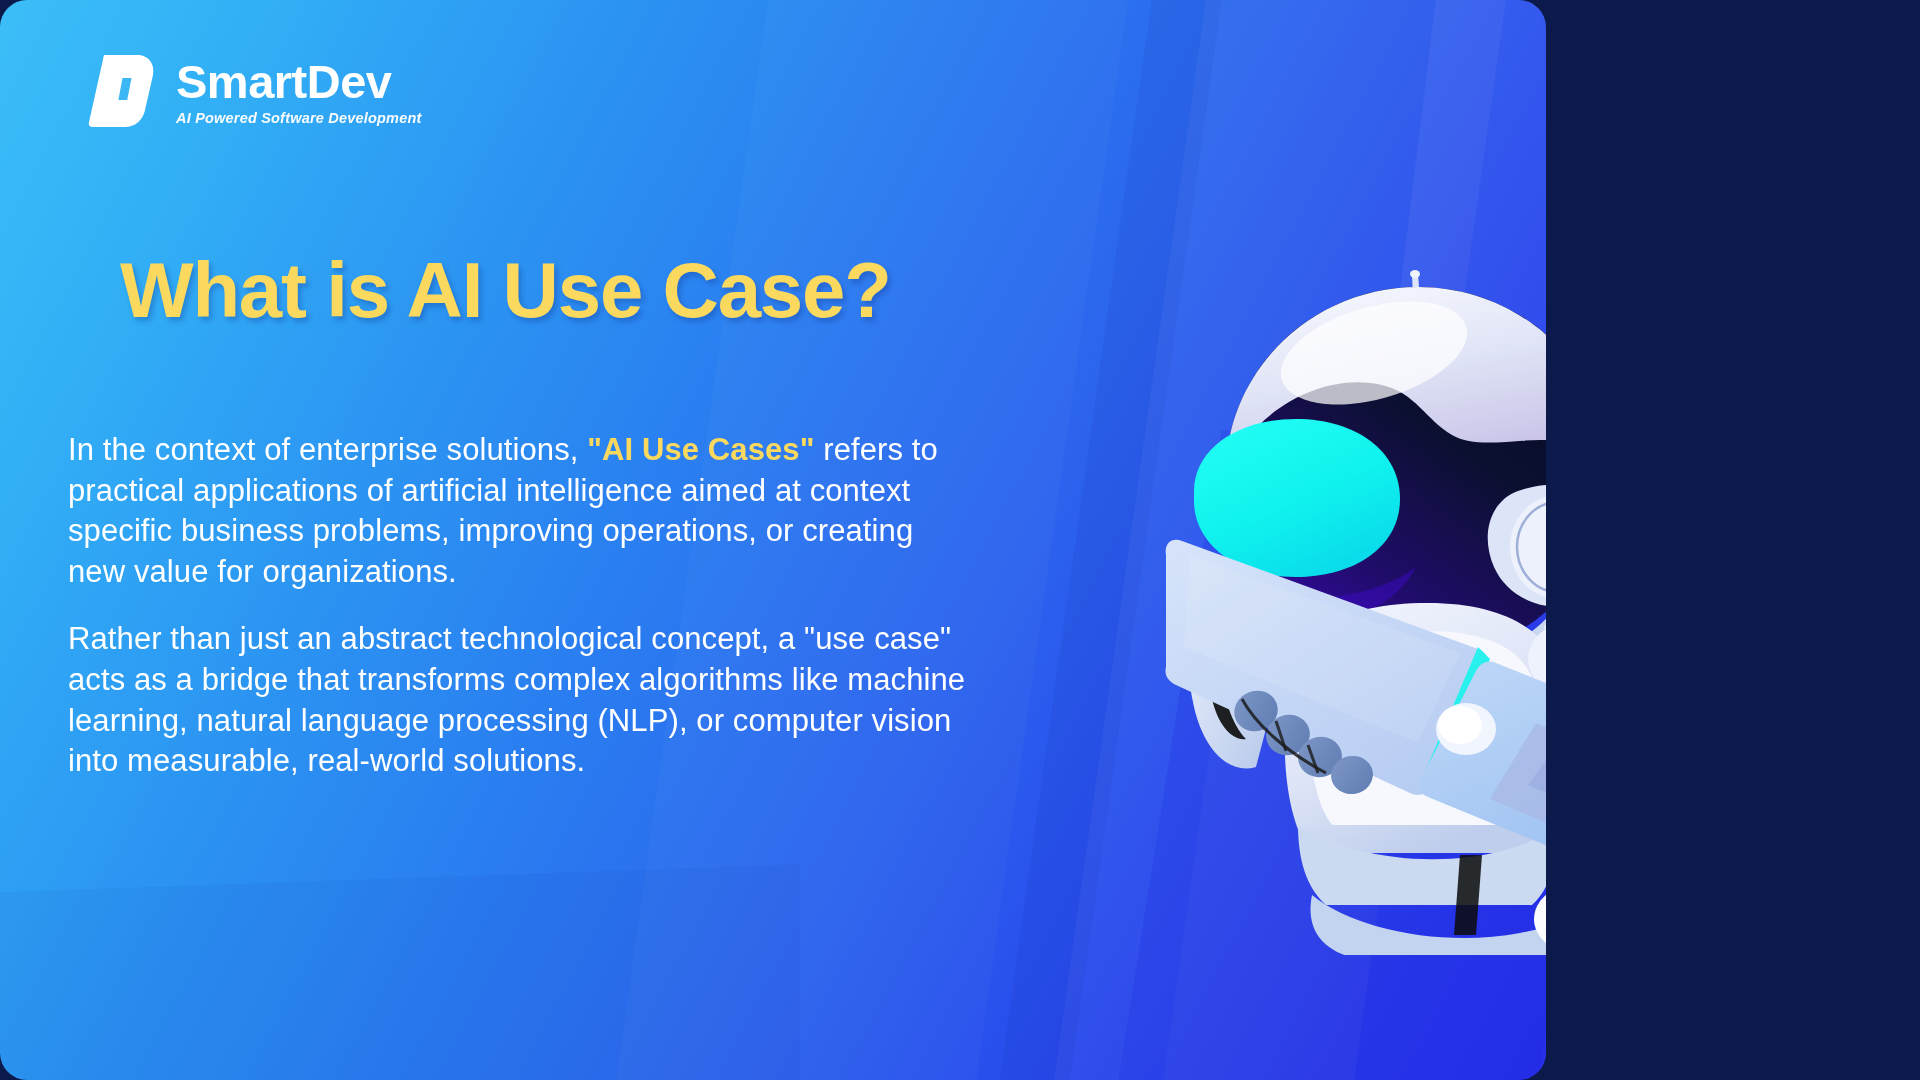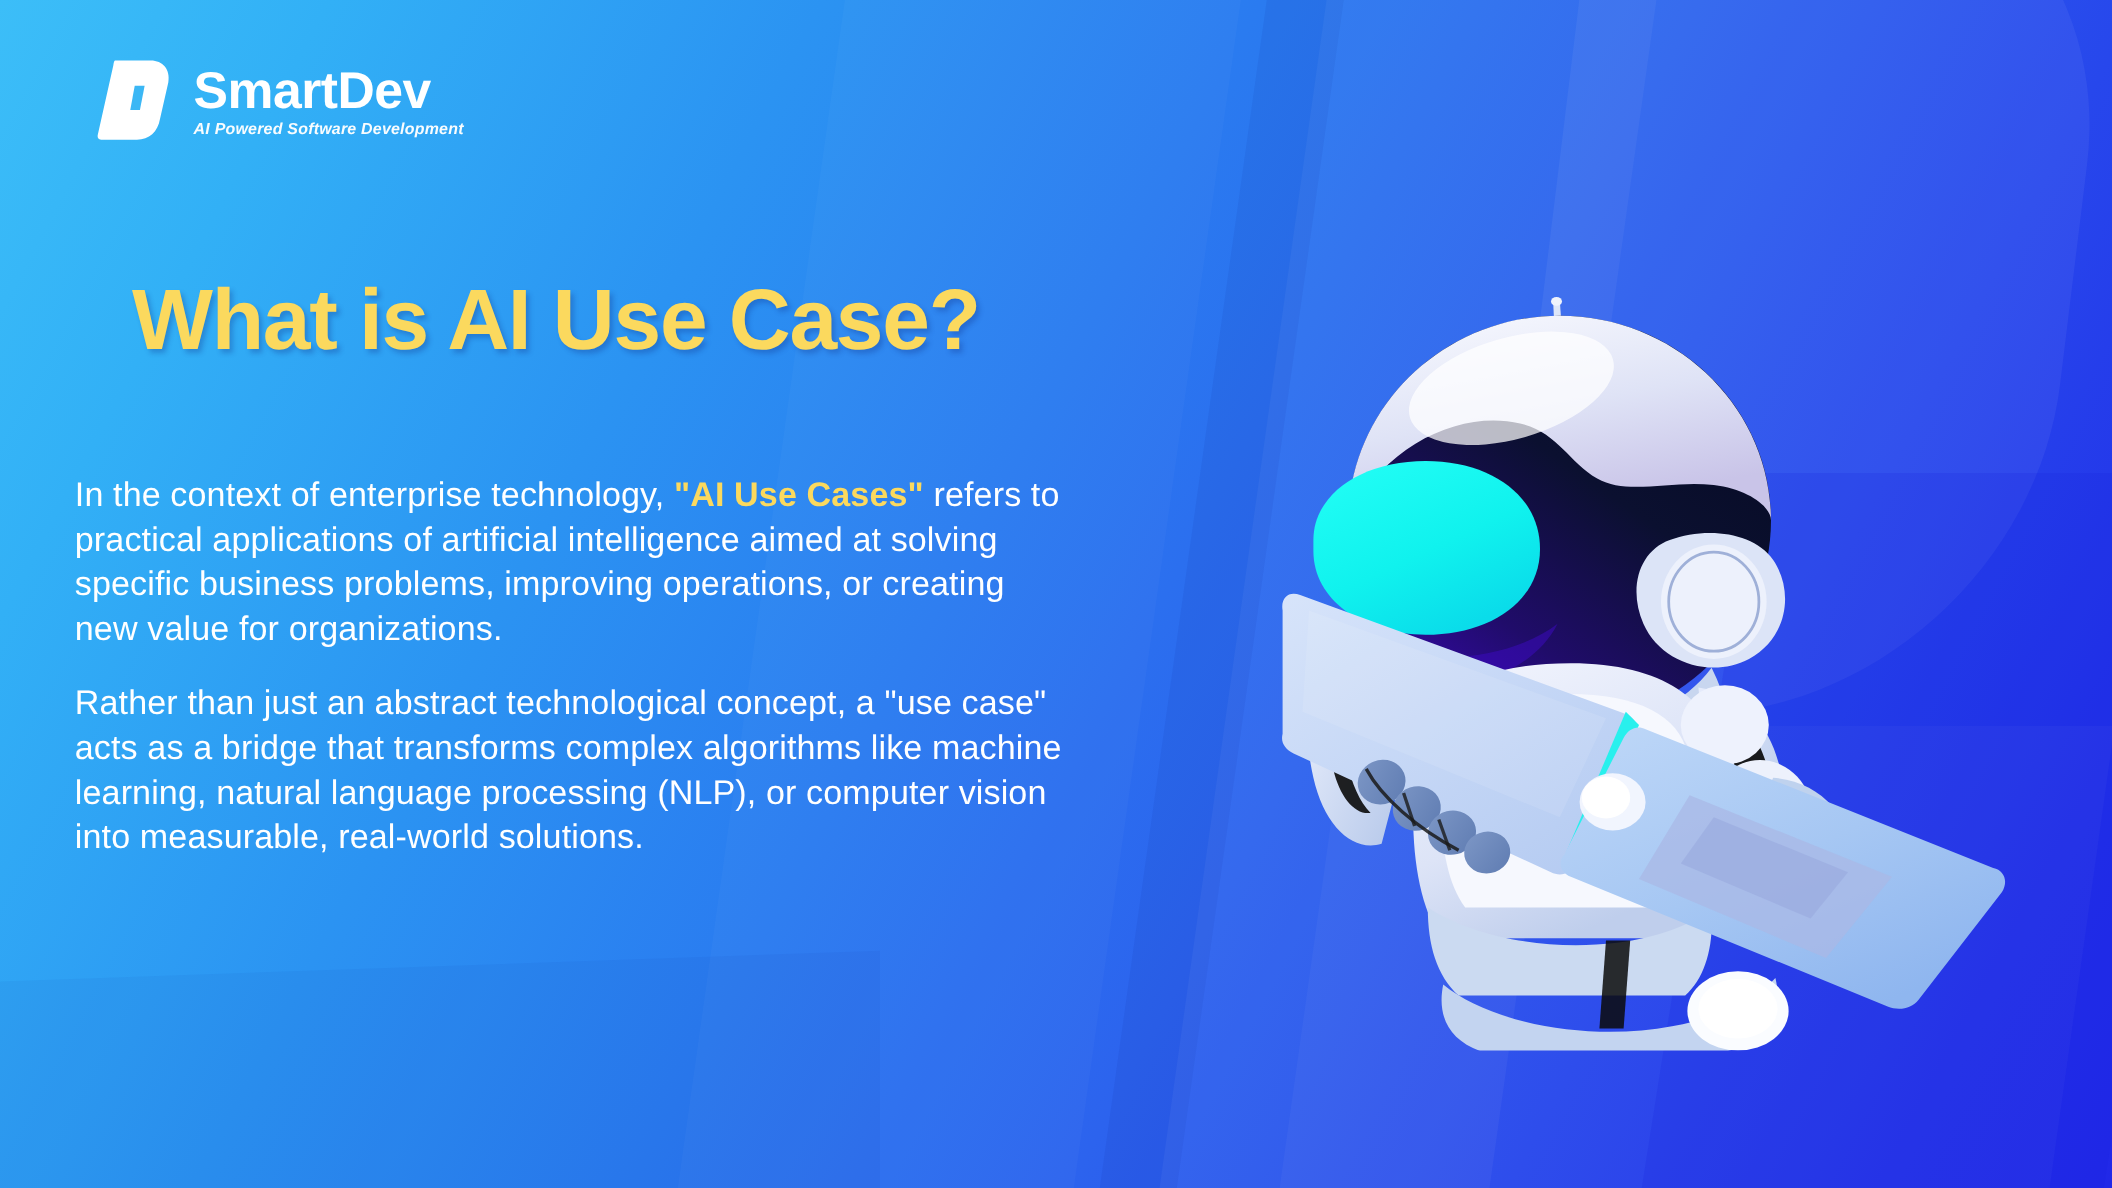--- a/index.html
+++ b/index.html
@@ -4,33 +4,34 @@
 <style>
   html, body {
     margin: 0;
     padding: 0;
     background: #0b1a4a;
   }
   * { box-sizing: border-box; }
 
   .slide {
     position: relative;
-    width: 1920px;
+    width: 1546px;
     height: 1080px;
     overflow: hidden;
     font-family: "Liberation Sans", sans-serif;
     background: linear-gradient(118deg,
                 #3CBEF8 0%,
                 #32B0F6 12%,
                 #2B93F2 30%,
                 #2A7BF0 46%,
                 #2C63EE 62%,
                 #2747EC 78%,
                 #2230E9 92%,
                 #2128E8 100%);
+    border-radius: 27px;
   }
 
   
   .bg-layer {
     position: absolute;
     inset: 0;
     overflow: hidden;
     pointer-events: none;
   }
 
@@ -211,21 +212,21 @@
     </svg>
     <div class="logo-text">
       <span class="logo-word">SmartDev</span>
       <span class="logo-tag">AI Powered Software Development</span>
     </div>
   </div>
 
   <h1 class="headline">What is AI Use Case?</h1>
 
   <div class="body-copy">
-    <p class="para"><span>In the context of enterprise technology, </span><span class="hl">"AI Use Cases"</span><span> refers to practical applications of artificial intelligence aimed at solving specific business problems, improving operations, or creating new value for organizations.</span></p>
+    <p class="para"><span>In the context of enterprise solutions, </span><span class="hl">"AI Use Cases"</span><span> refers to practical applications of artificial intelligence aimed at context specific business problems, improving operations, or creating new value for organizations.</span></p>
     <p class="para">Rather than just an abstract technological concept, a "use case" acts as a bridge that transforms complex algorithms like machine learning, natural language processing (NLP), or computer vision into measurable, real-world solutions.</p>
   </div>
 
   <div class="robot-wrap">
     <svg class="robot-svg" viewBox="0 0 760 700">
       <defs>
         <linearGradient id="helmetG" x1="0" y1="0" x2="0.4" y2="1">
           <stop offset="0%" stop-color="#FAFBFF"></stop>
           <stop offset="55%" stop-color="#DFE3F6"></stop>
           <stop offset="100%" stop-color="#C9C4E8"></stop>

